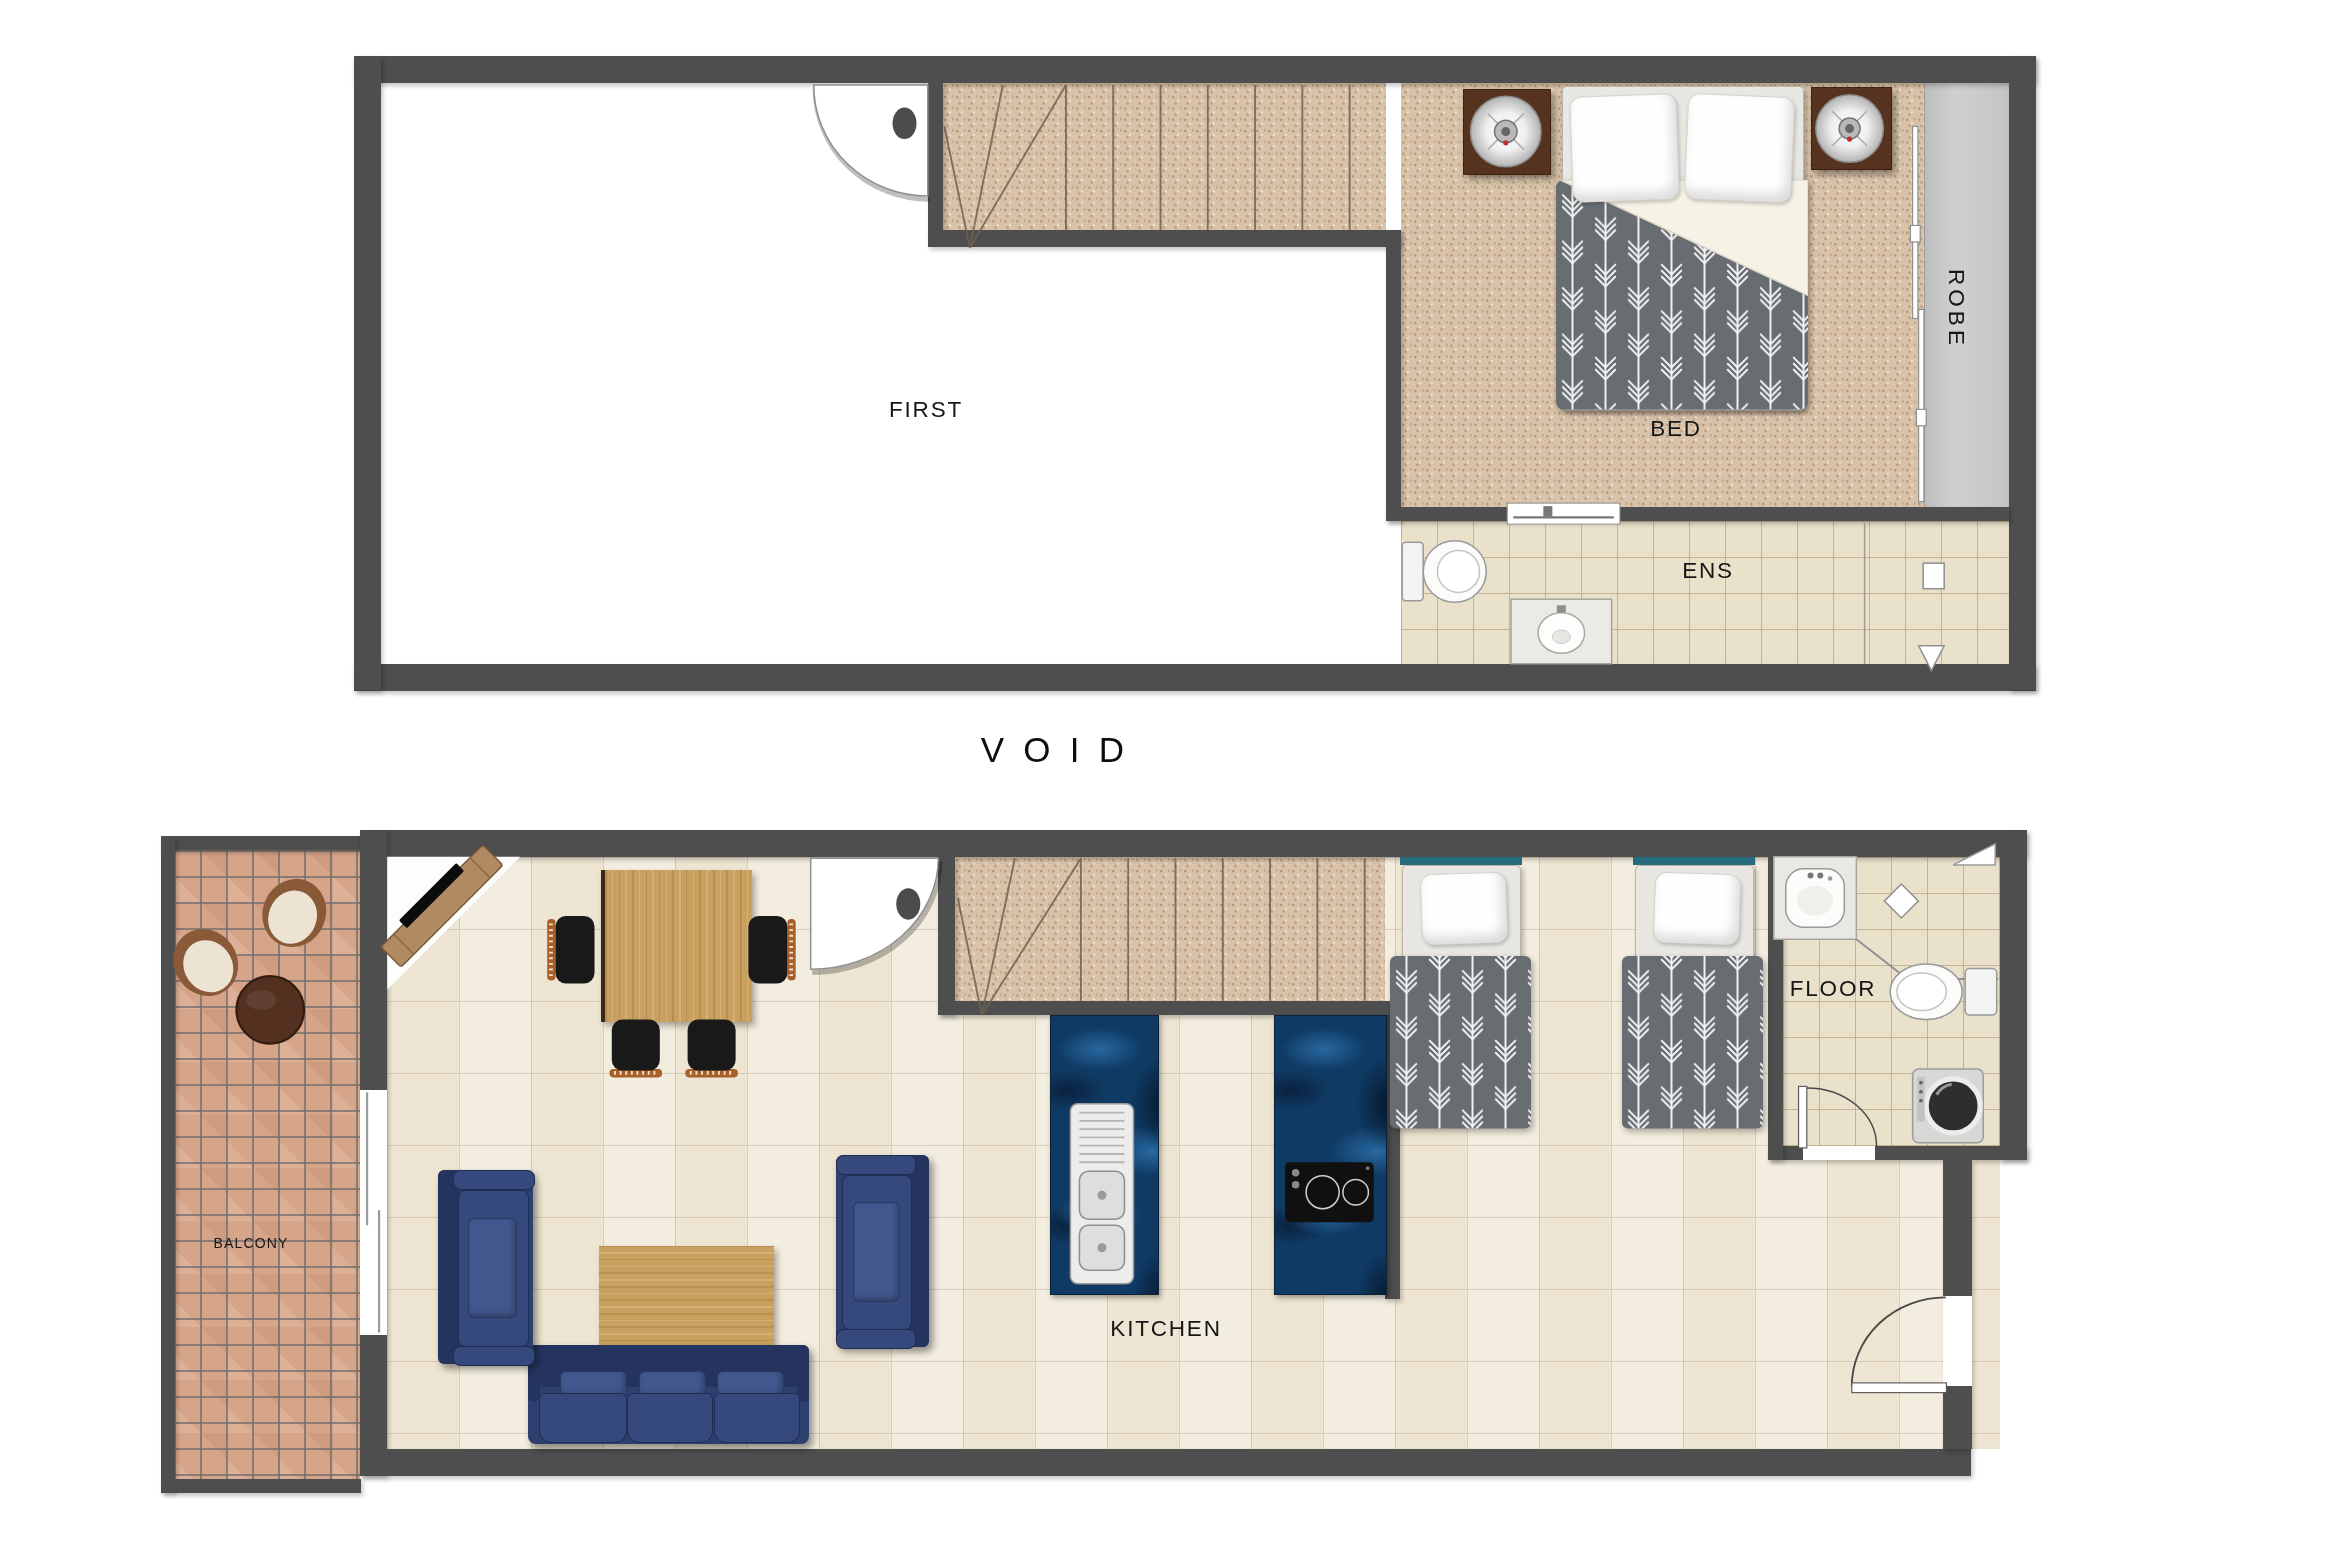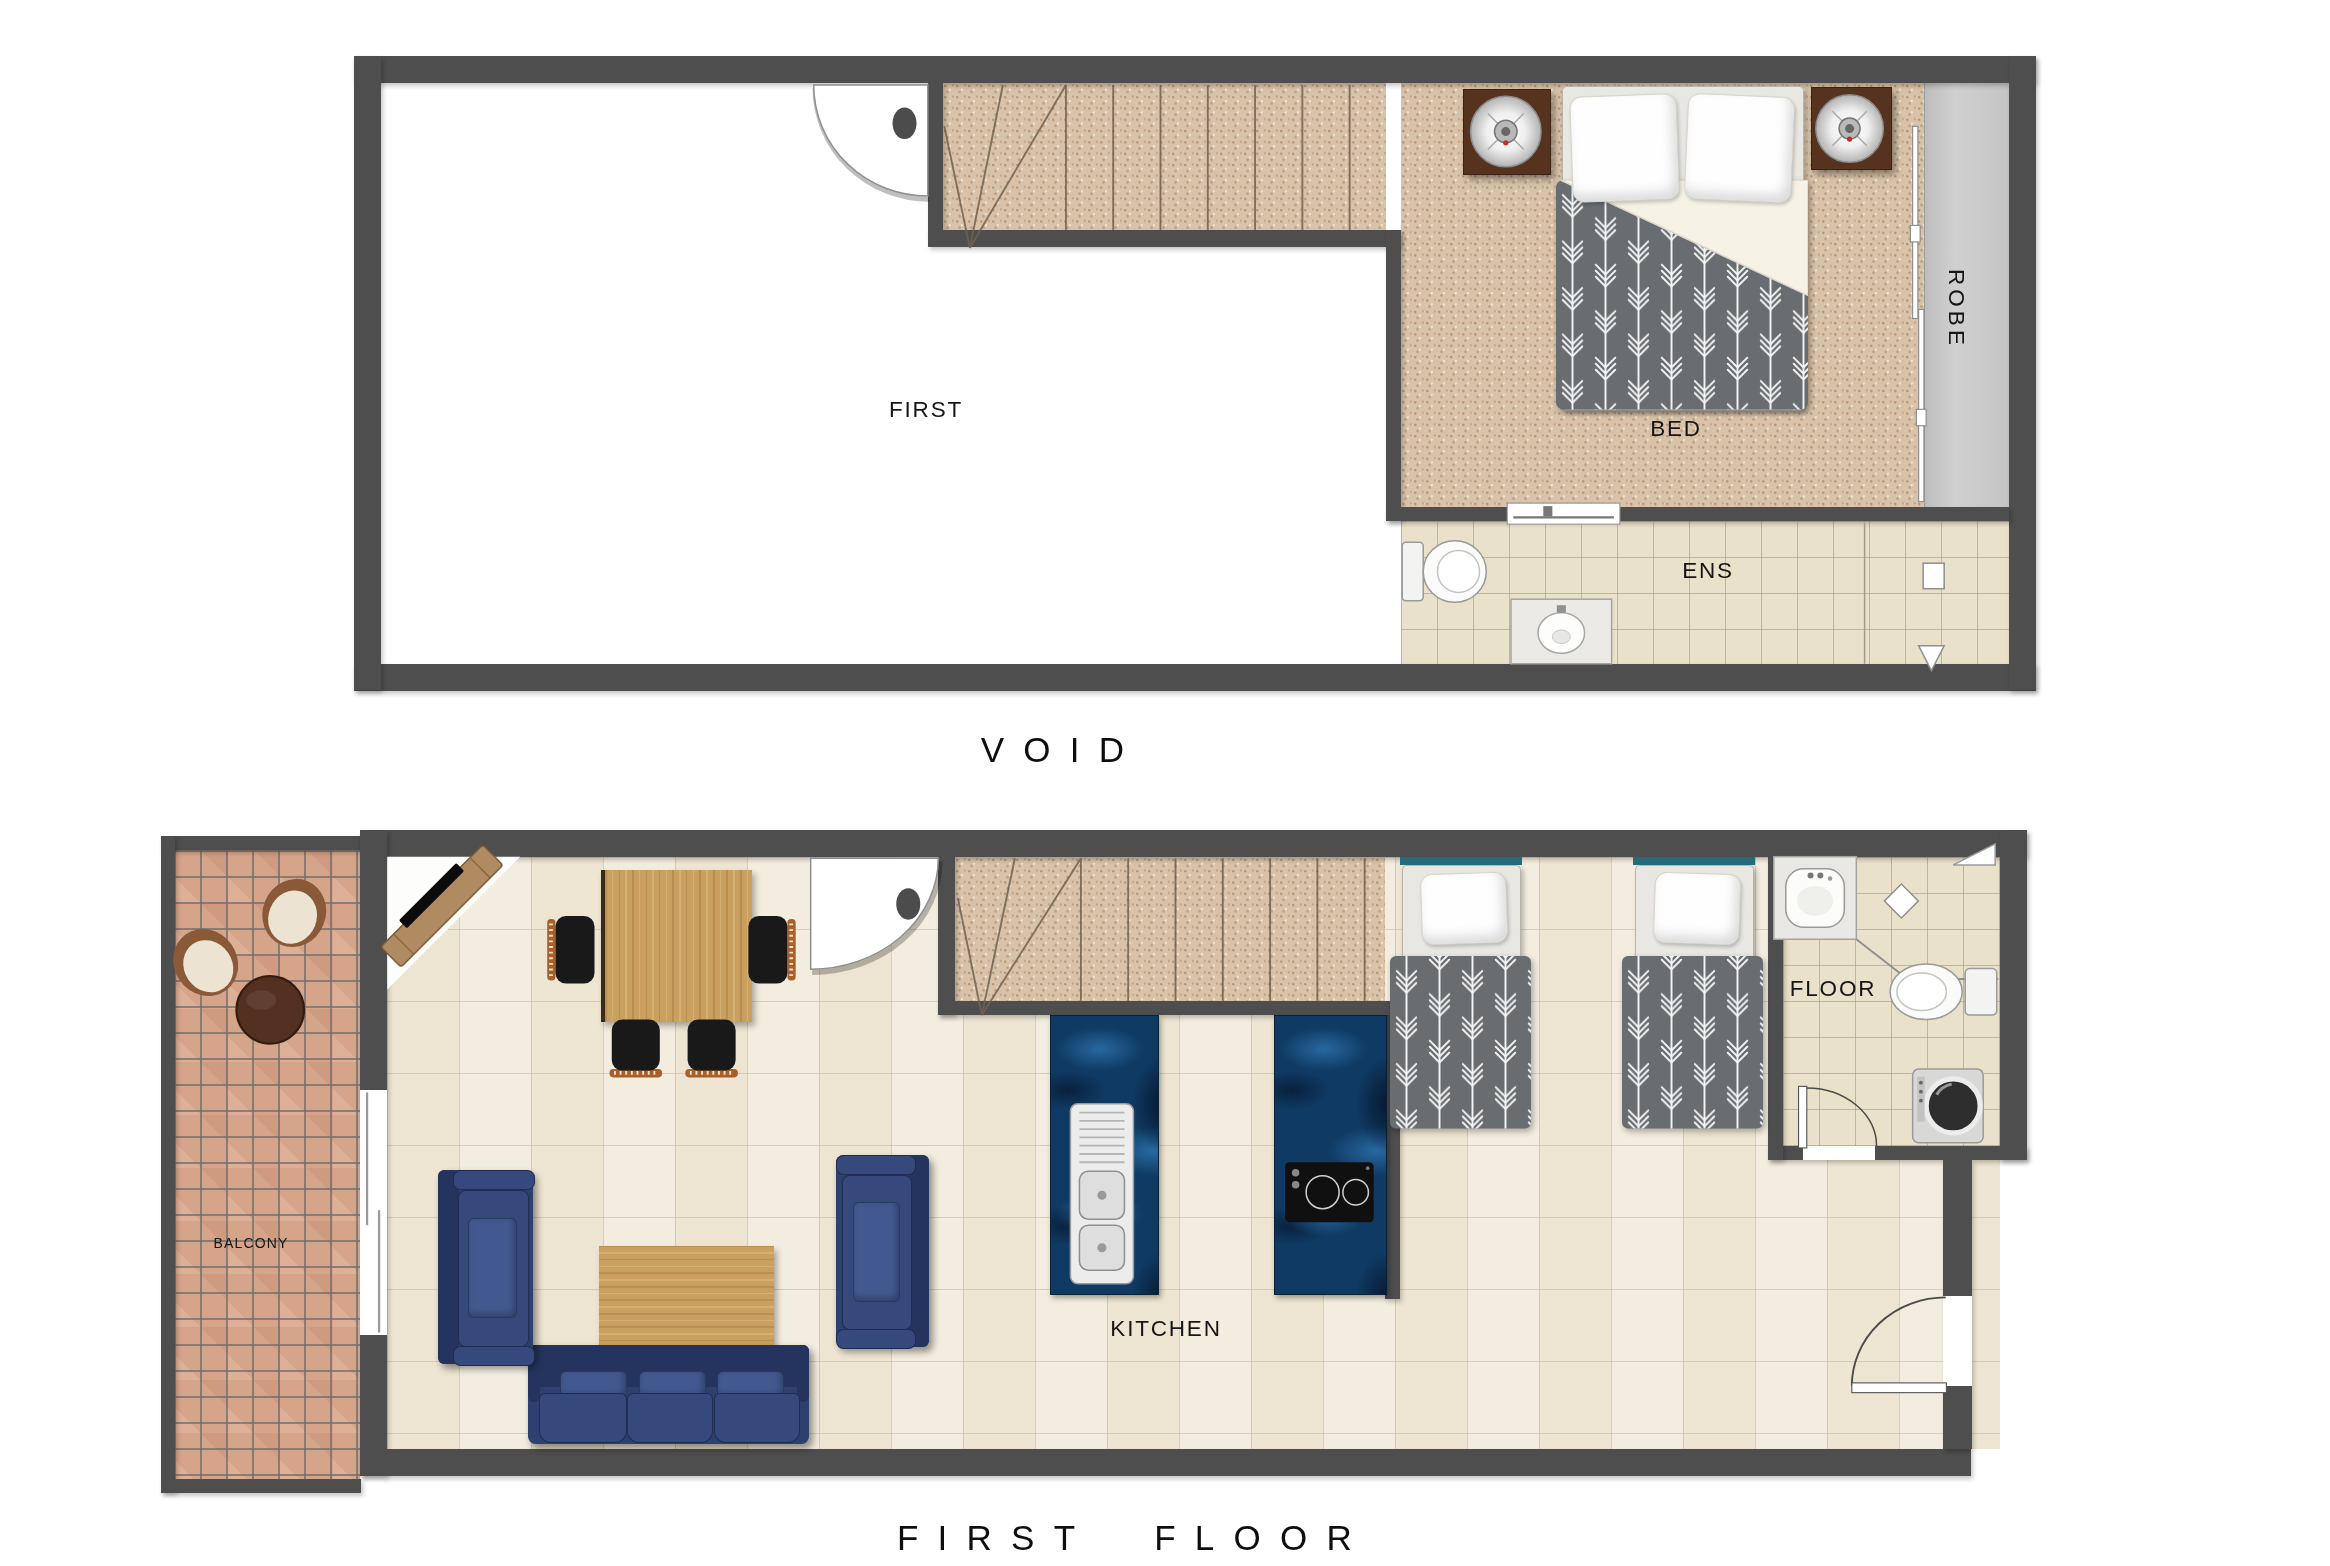--- a/index.html
+++ b/index.html
@@ -378,15 +378,14 @@
   </svg>
 
   <div class="label" style="left:926px;top:410px">FIRST</div>
   <div class="label" style="left:1676px;top:429px">BED</div>
   <div class="label" style="left:1708px;top:571px">ENS</div>
   <div class="label vert" style="left:1956px;top:309px">ROBE</div>
   <div class="title" style="left:1062px;top:750px">VOID</div>
   <div class="label" style="left:251px;top:1243px;font-size:14px">BALCONY</div>
   <div class="label" style="left:1166px;top:1329px">KITCHEN</div>
   <div class="label" style="left:1833px;top:989px">FLOOR</div>
-  <div class="title" style="left:1134px;top:1538px">FIRST FLOOR</div>
 </div>
 
 
 </body></html>

